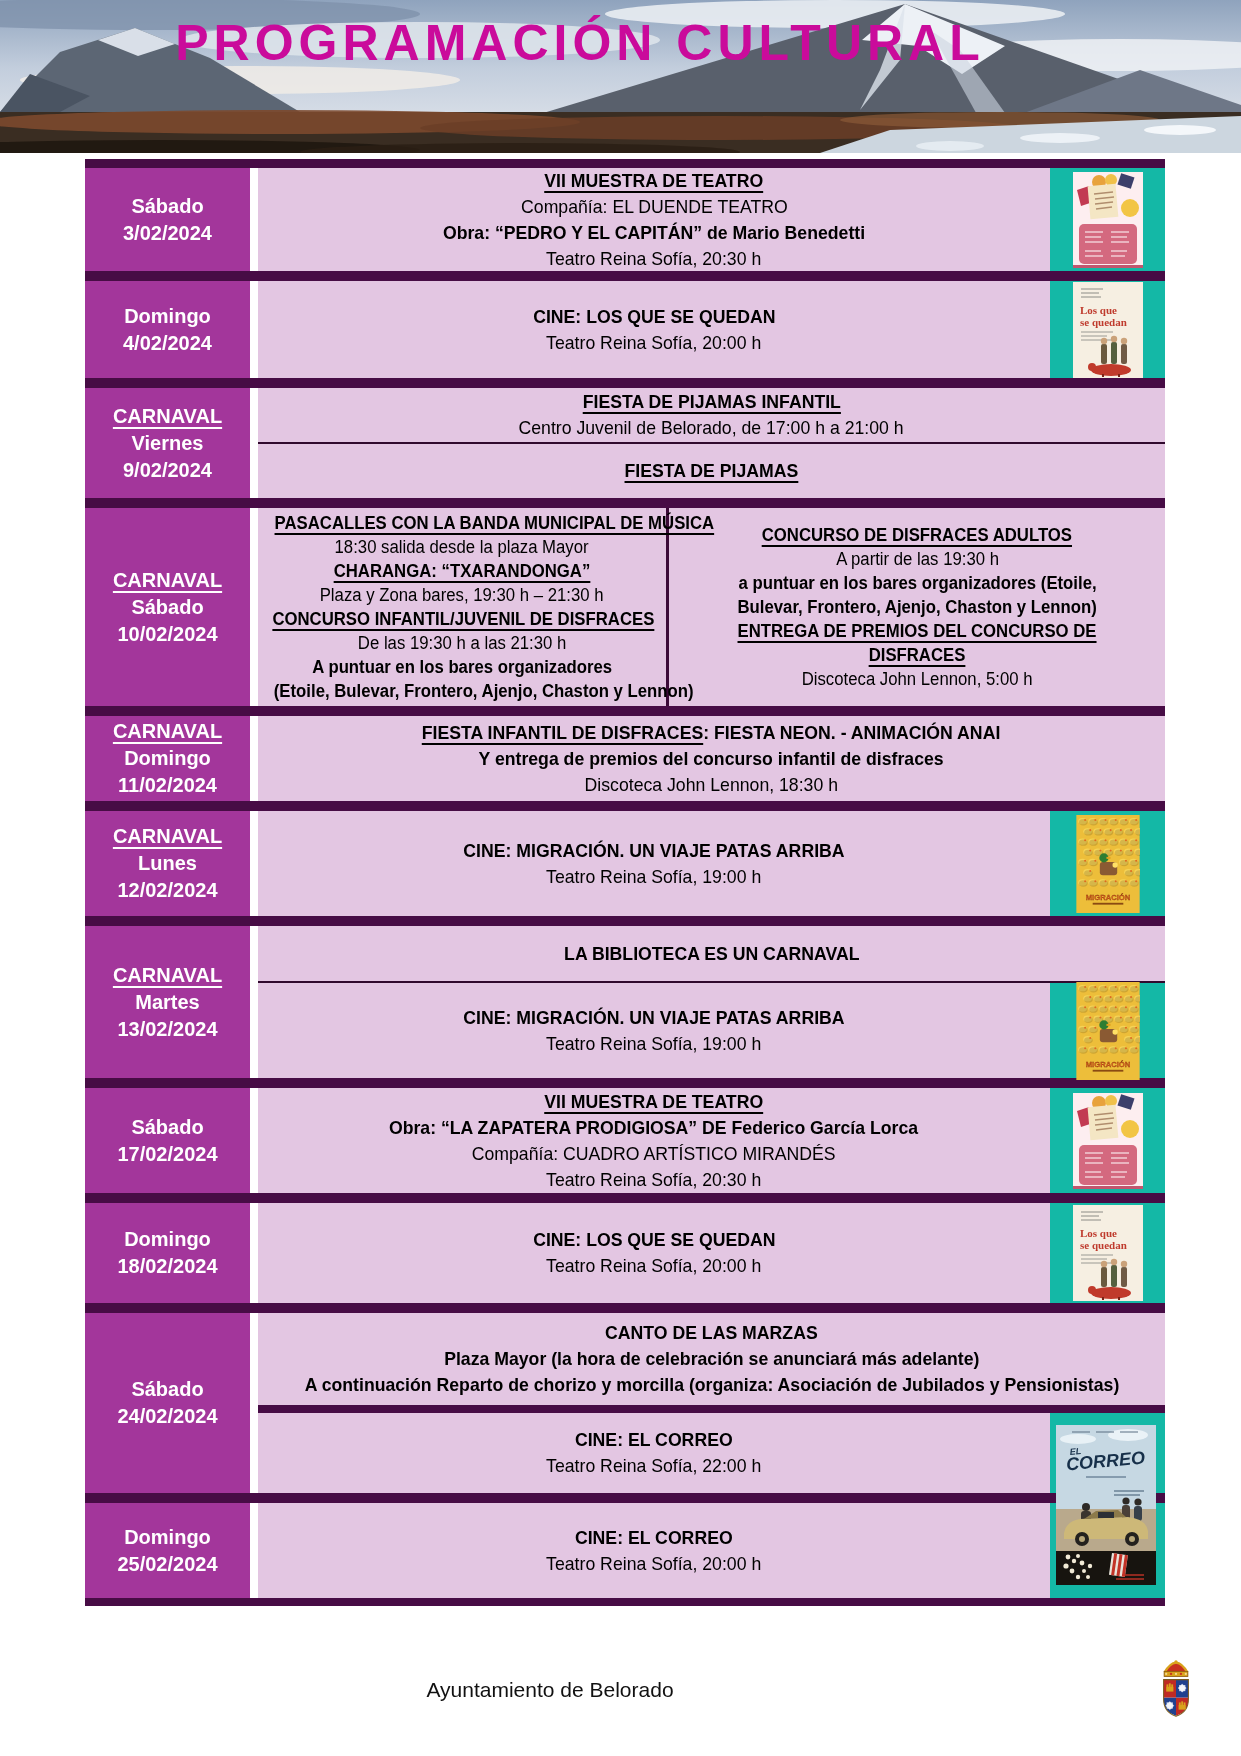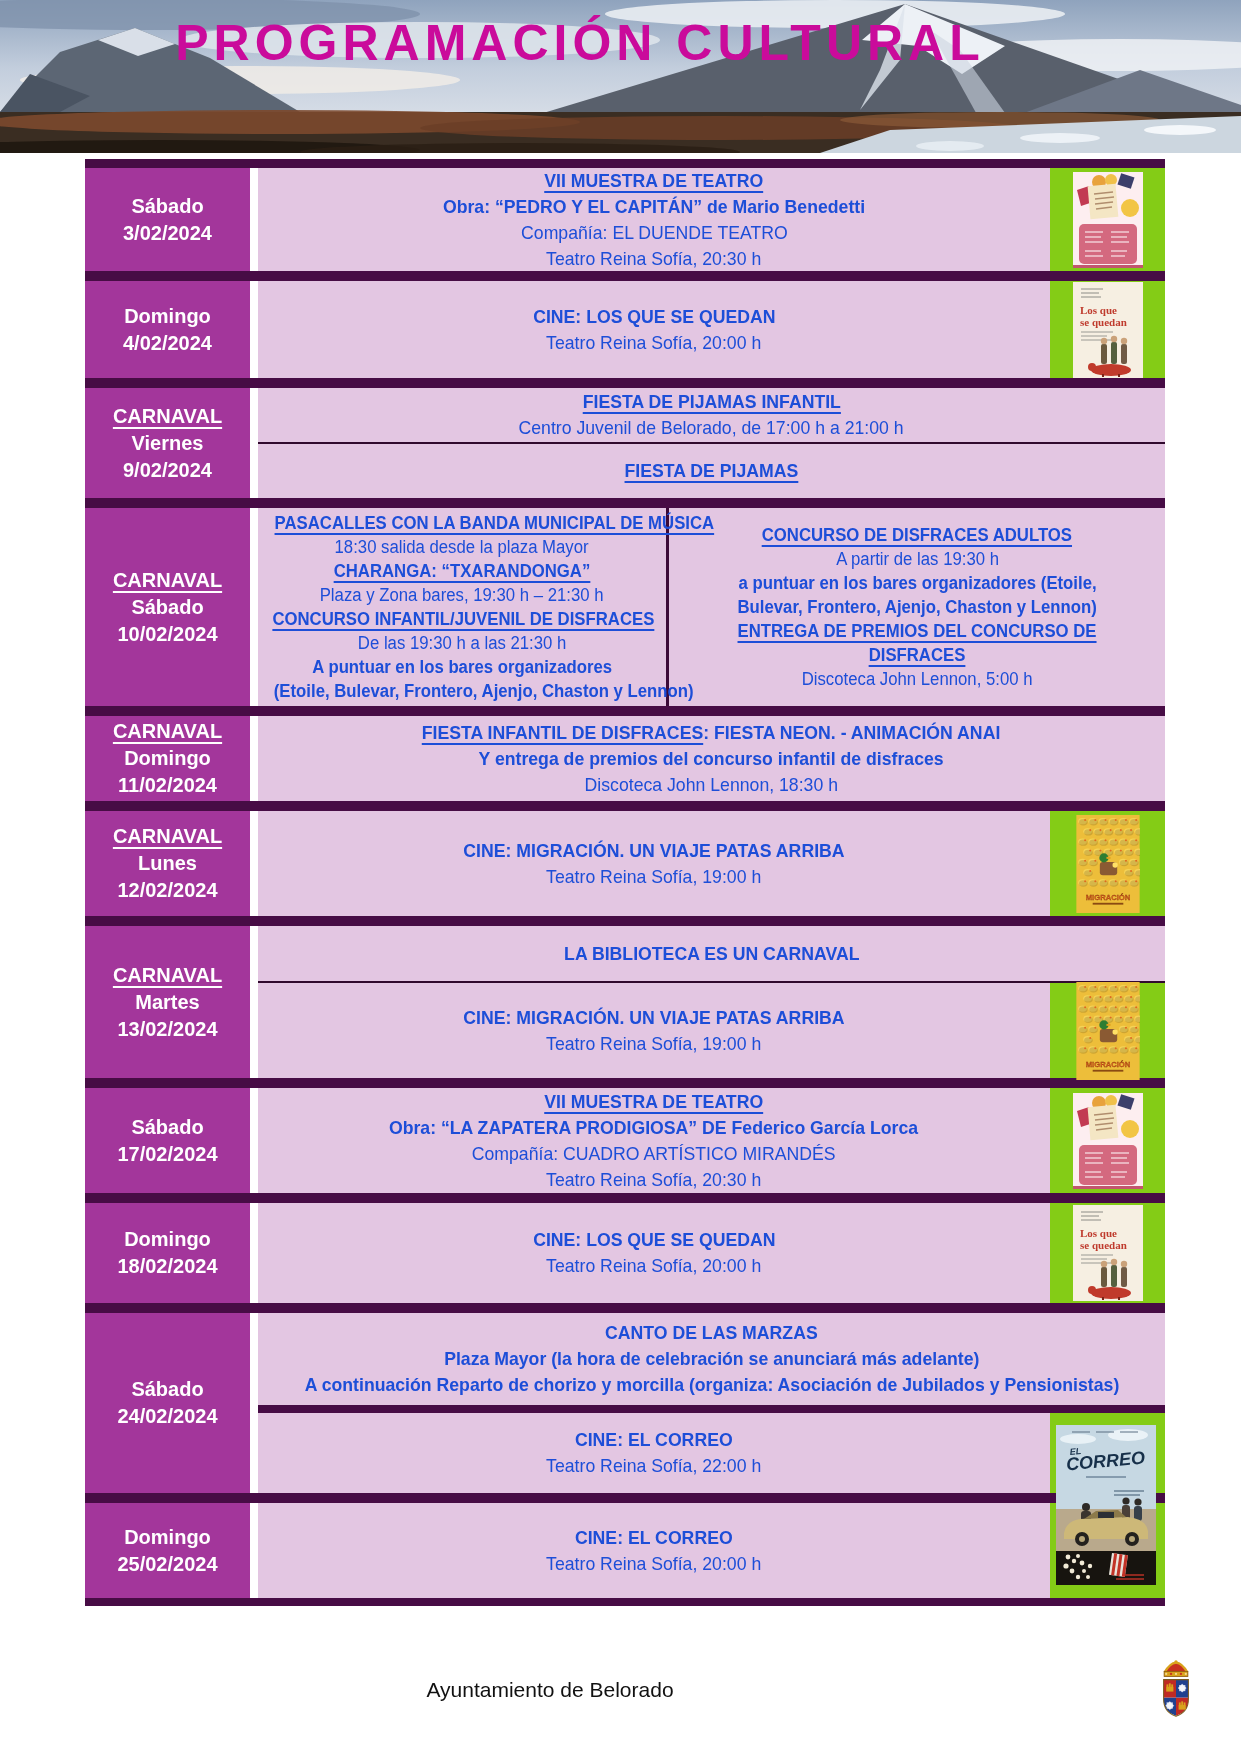--- a/index.html
+++ b/index.html
@@ -16,25 +16,25 @@
   .schedule{position:relative;width:1080px;margin:6px 0 0 85px;}
   .bar{width:100%;background:#470c45;}
   .row{display:flex;background:#fff;}
   .date-cell{width:165px;margin-right:8px;background:#a3369b;color:#fff;
              display:flex;flex-direction:column;align-items:center;justify-content:center;
              gap:4px;font-weight:bold;font-size:20px;flex:0 0 165px;}
   .carnaval{text-decoration:underline;text-decoration-thickness:2px;text-underline-offset:4px;}
   .row-body{flex:1;display:flex;flex-direction:column;background:#fff;min-width:0;}
   .section{display:flex;align-items:stretch;min-height:0;}
   .col{flex:1;background:#e3c6e2;display:flex;flex-direction:column;align-items:center;
-       justify-content:center;color:#1d4ed8;min-width:0;}
+       justify-content:center;color:#000000;min-width:0;}
   .vline{width:3px;background:#3c0a38;}
   .hline-thin{height:2px;background:#30092d;}
   .hline-thick{height:8px;background:#470c45;}
-  .poster-zone{width:115px;flex:0 0 115px;background:#84cc16;display:flex;align-items:center;
+  .poster-zone{width:115px;flex:0 0 115px;background:#14b8a6;display:flex;align-items:center;
                justify-content:center;}
   .poster-zone svg{display:block;}
   .line{width:100%;text-align:center;white-space:nowrap;font-size:19px;line-height:26px;}
   .dense .line{font-size:18px;line-height:24px;}
   .line-inner{display:inline-block;transform:scaleX(0.93);transform-origin:50% 50%;}
   .b{font-weight:bold;}
   .u{text-decoration:underline;text-decoration-thickness:2px;text-underline-offset:4px;}
   
   .correo-abs{position:absolute;top:1266px;right:9px;width:100px;height:160px;z-index:3;}
   
@@ -88,22 +88,22 @@
       <div class="bar" style="height: 9px;"></div>
       <div class="row" style="height: 103px;">
         <div class="date-cell">
           <div class="day">Sábado</div>
           <div class="date-val">3/02/2024</div>
         </div>
         <div class="row-body">
           <div class="section" style="flex: 1 1 0%;">
             <div class="col">
               <div class="line b"><span class="line-inner"><span class="u">VII MUESTRA DE TEATRO</span></span></div>
+              <div class="line"><span class="line-inner"><span>Compañía: EL DUENDE TEATRO</span></span></div>
               <div class="line b"><span class="line-inner"><span>Obra: “PEDRO Y EL CAPITÁN” de Mario Benedetti</span></span></div>
-              <div class="line"><span class="line-inner"><span>Compañía: EL DUENDE TEATRO</span></span></div>
               <div class="line"><span class="line-inner"><span>Teatro Reina Sofía, 20:30 h</span></span></div>
             </div>
             <div class="poster-zone">
               <svg width="70" height="96" viewBox="0 0 70 96">
                 <rect width="70" height="96" fill="#fdeef0"></rect>
                 <circle cx="26" cy="10" r="7" fill="#e8a23c"></circle>
                 <circle cx="38" cy="8" r="6" fill="#f0c04a"></circle>
                 <rect x="46" y="3" width="14" height="12" fill="#3c3f6b" transform="rotate(18 53 9)"></rect>
                 <path d="M4 18 L16 14 L20 30 L8 34 Z" fill="#c23a52"></path>
                 <rect x="16" y="13" width="28" height="33" fill="#f4e6c4" transform="rotate(-5 30 30)"></rect>

